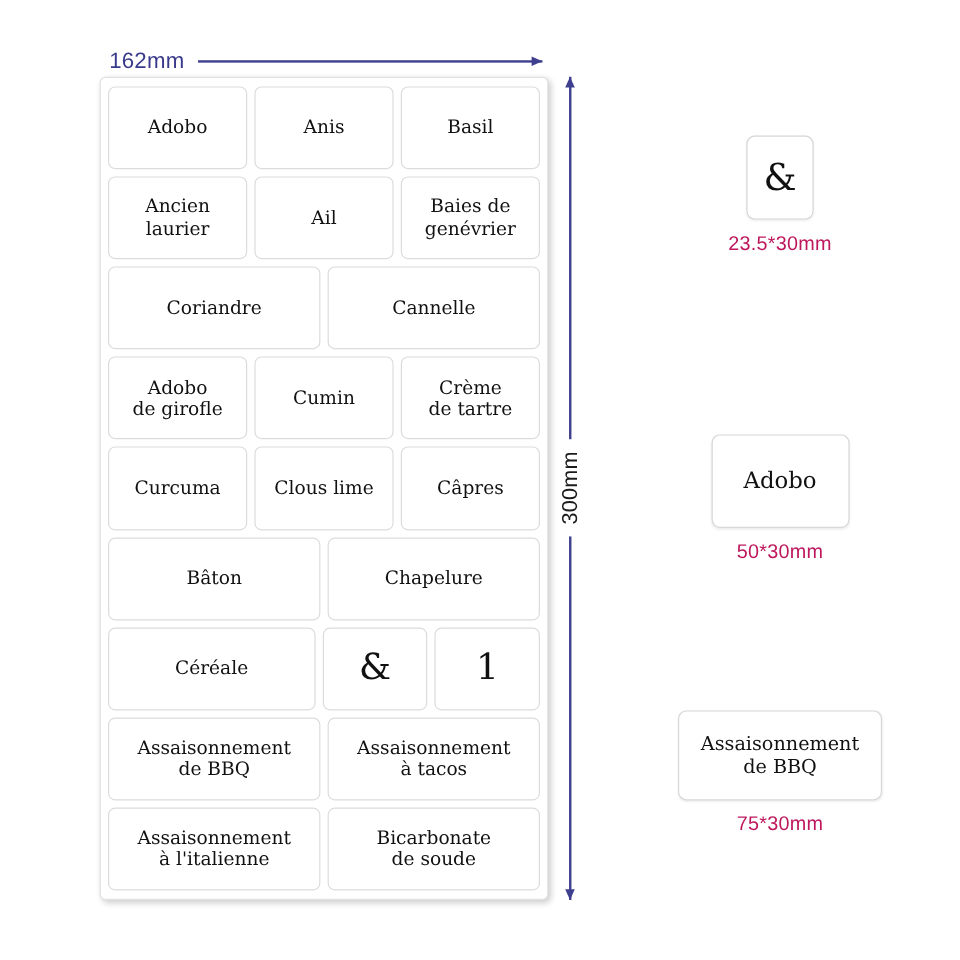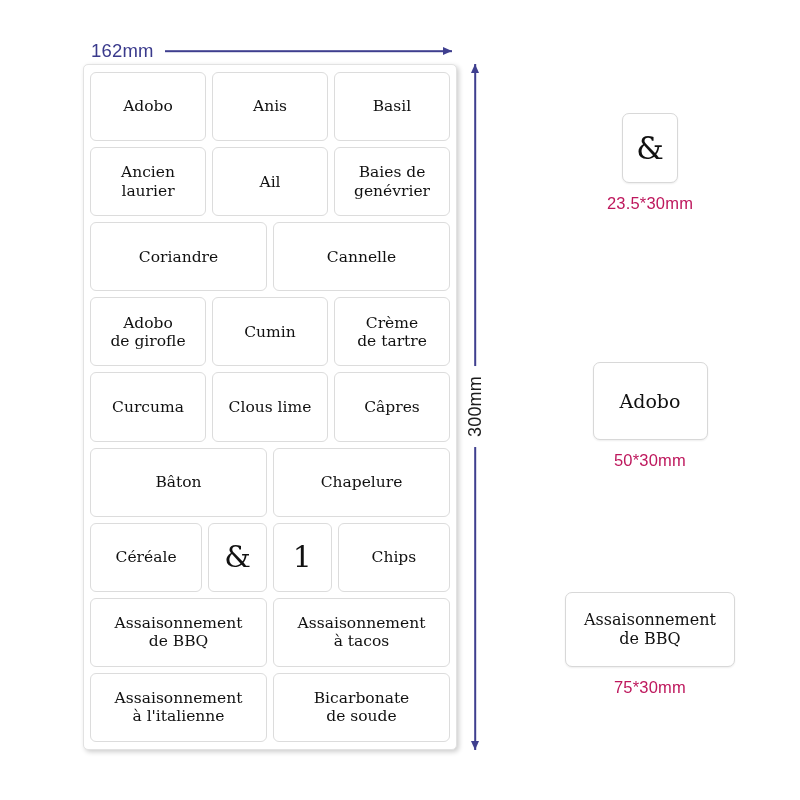--- a/index.html
+++ b/index.html
@@ -342,25 +342,20 @@
           <div class="tile w-narrow glyph">
             <div>
               <span class="tline">&amp;</span>
             </div>
           </div>
           <div class="tile w-narrow glyph">
             <div>
               <span class="tline">1</span>
             </div>
           </div>
-          <div class="tile w-std">
-            <div>
-              <span class="tline">Chips</span>
-            </div>
-          </div>
         </div>
         <div class="grid-row">
           <div class="tile w-wide">
             <div>
               <span class="tline">Assaisonnement</span>
               <span class="tline">de BBQ</span>
             </div>
           </div>
           <div class="tile w-wide">
             <div>

